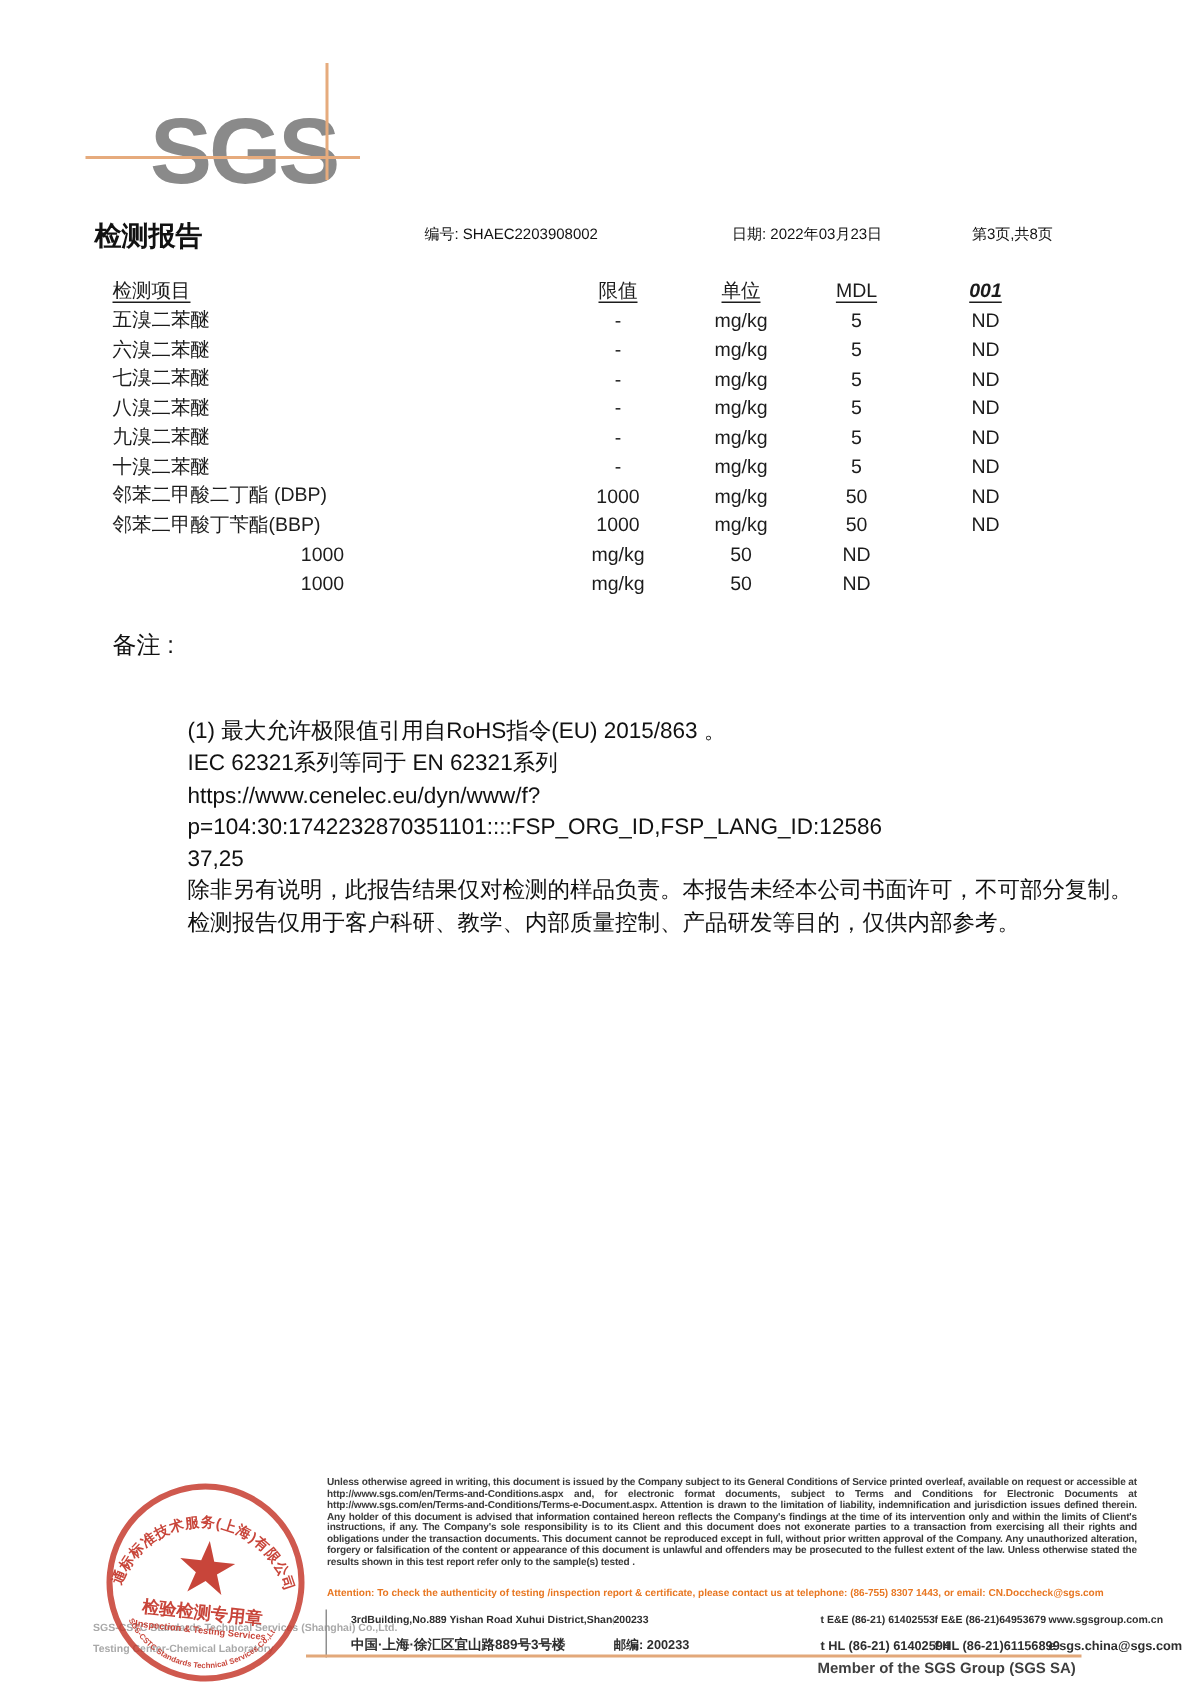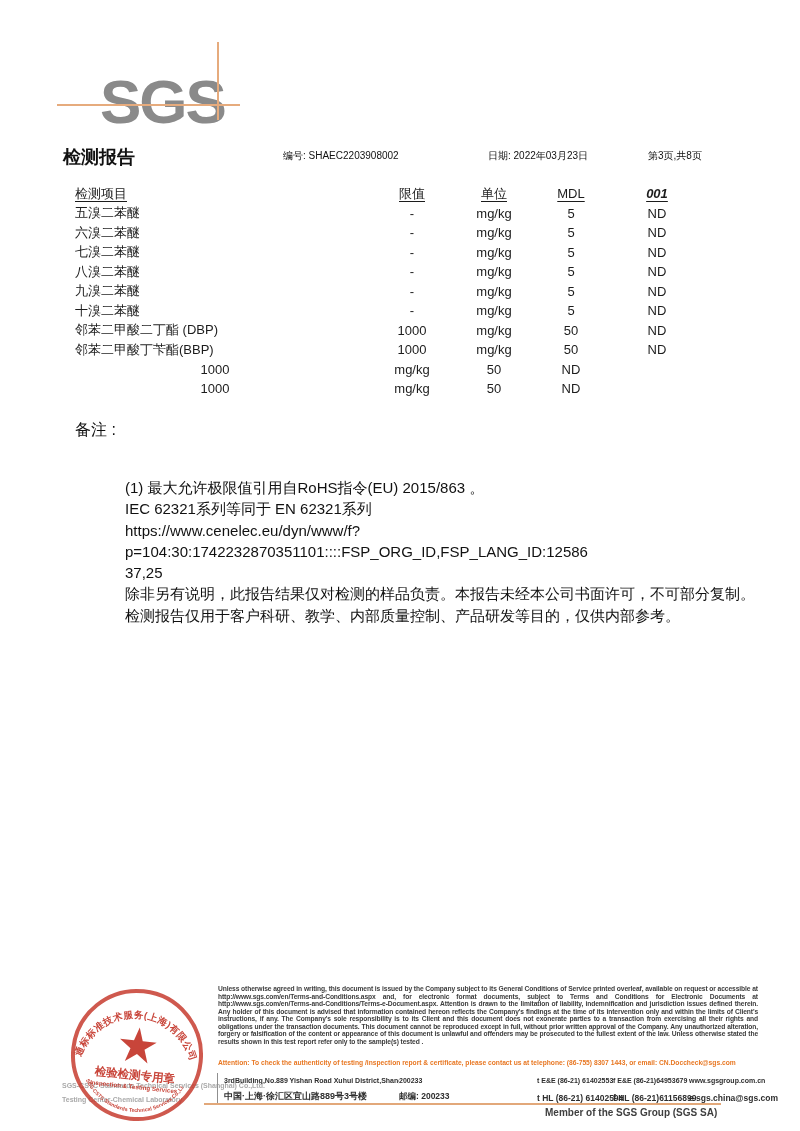--- a/index.html
+++ b/index.html
@@ -31,21 +31,21 @@
 
   
   .notes-label { position:absolute; left:75px; top:420px; font-size:16px; color:#111; }
   .notes-body { position:absolute; left:125px; top:441px; width:650px; font-size:15px; line-height:21.3px; color:#111;margin-top:36px; }
 
   
   .legal { position:absolute; left:218px; top:985px; width:540px; font-size:6.7px; line-height:7.5px;
            font-weight:bold; color:#3c3c3c; text-align:justify; letter-spacing:-0.1px; }
   .attention { position:absolute; left:218px; top:1059px; width:540px; font-size:6.7px; line-height:7.5px;
                font-weight:bold; color:#e87722; }
-  .addr-row { position:absolute; left:224px; display:flex; align-items:flex-end; white-space:nowrap; color:#2e2e2e; }
+  .addr-row { position:absolute; left:234px; display:flex; align-items:center; white-space:nowrap; color:#2e2e2e; }
   .addr-row-1 { top:1077px; font-size:7px; font-weight:bold; }
   .addr-row-2 { top:1090px; font-size:8.5px; font-weight:bold; }
   .addr-row .a { width:175px; overflow:hidden; }
   .addr-row .b { width:138px; }
   .addr-row .c3 { width:76px; }
   .addr-row .d { width:76px; }
   .addr-row-2 .a { font-size:9px; }
   .footer-vline { position:absolute; left:217px; top:1073px; width:1px; height:32px; background:#8f8f8f; }
   .footer-hline { position:absolute; left:204px; top:1103px; width:517px; height:2px; background:#e2a87a; }
   .member { position:absolute; left:545px; top:1107px; font-size:10px; font-weight:bold; color:#3f3f3f; }

